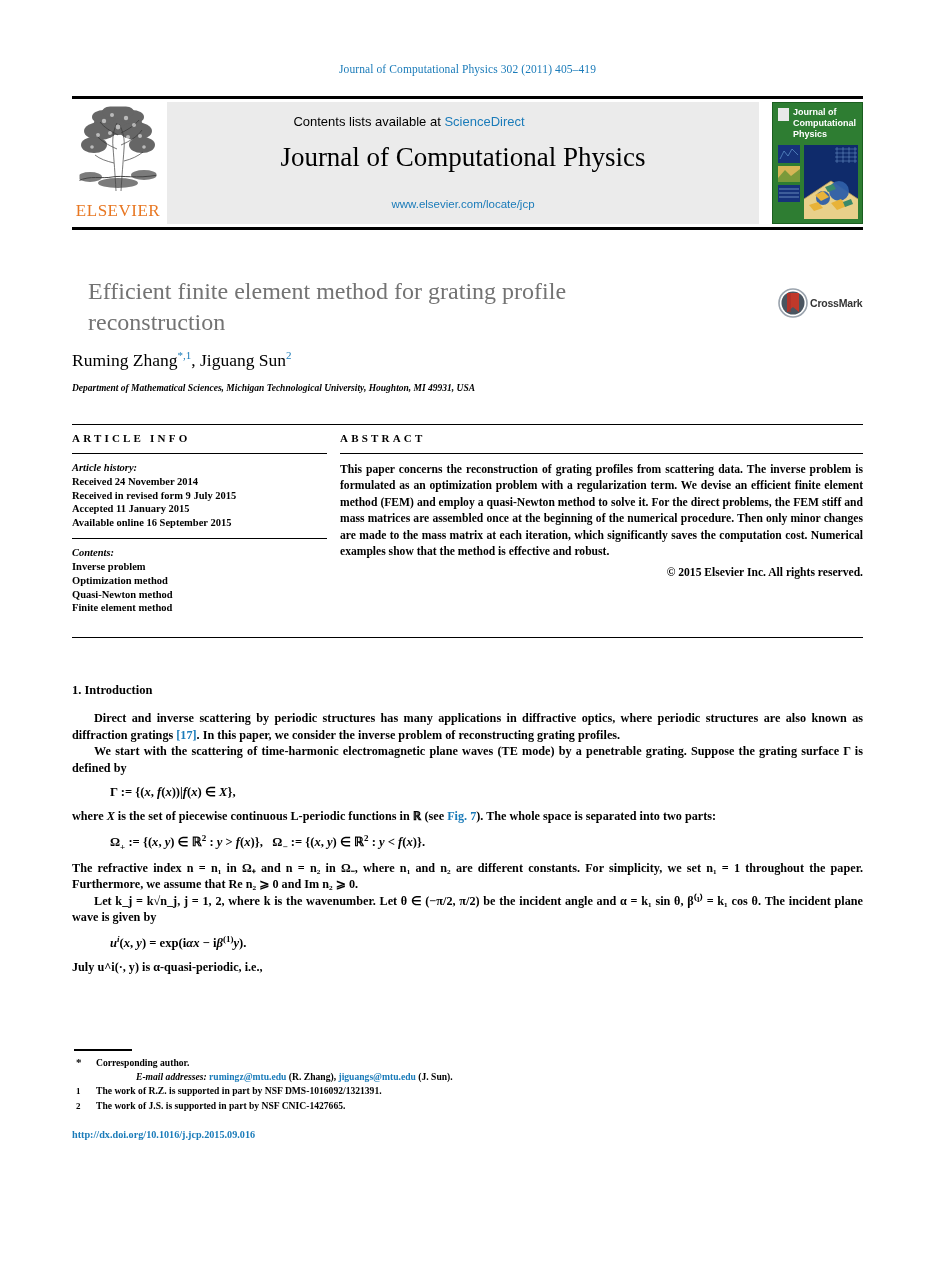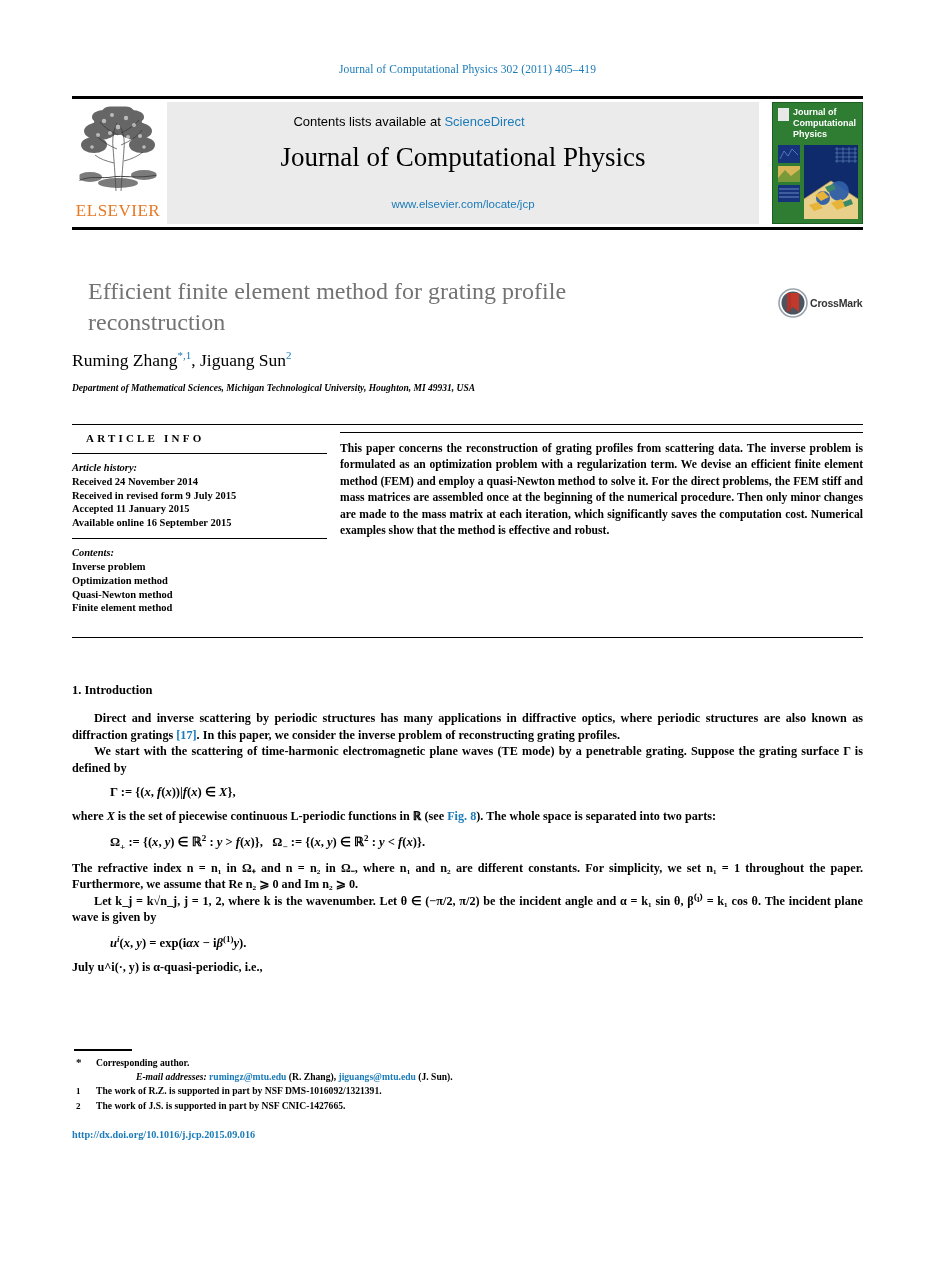--- a/index.html
+++ b/index.html
@@ -180,21 +180,21 @@
   .col-right {
     position: absolute;
     left: 340px; top: 432px;
     width: 523px;
   }
   .sec-head {
     font-size: 11px;
     font-family: "Liberation Serif", serif;
     font-weight: bold;
     letter-spacing: 3.2px;
-    margin: 0 0 9px 14px;
+    margin: 0 0 9px 0;
   }
   .hr-thin { height: 1px; background: #000; margin: 0 0 8px 0; }
   .hr-thin2 { height: 1px; background: #000; margin: 9px 0 8px 0; }
   .meta-title {
     font-size: 10.5px;
     font-style: italic;
     font-weight: bold;
     margin: 0 0 2px 0;
   }
   .meta-line {
@@ -440,38 +440,40 @@
     <div class="meta-line">Available online 16 September 2015</div>
     <div class="hr-thin2"></div>
     <div class="meta-title">Contents:</div>
     <div class="kw-line">Inverse problem</div>
     <div class="kw-line">Optimization method</div>
     <div class="kw-line">Quasi-Newton method</div>
     <div class="kw-line">Finite element method</div>
   </div>
 
   <div class="col-right">
+    <div class="sec-head">ABSTRACT</div>
     <div class="hr-thin"></div>
     <div class="abstract-body">This paper concerns the reconstruction of grating profiles from scattering data. The inverse problem is formulated as an optimization problem with a regularization term. We devise an efficient finite element method (FEM) and employ a quasi-Newton method to solve it. For the direct problems, the FEM stiff and mass matrices are assembled once at the beginning of the numerical procedure. Then only minor changes are made to the mass matrix at each iteration, which significantly saves the computation cost. Numerical examples show that the method is effective and robust.</div>
+    <div class="copyright">© 2015 Elsevier Inc. All rights reserved.</div>
   </div>
 
   <div class="rule-info-bottom"></div>
 
   <div class="body-col">
     <div class="h2">1. Introduction</div>
 
     <p class="para"><span>Direct and inverse scattering by periodic structures has many applications in diffractive optics, where periodic structures are also known as diffraction gratings </span><span class="lnk">[17]</span><span>. In this paper, we consider the inverse problem of reconstructing grating profiles.</span></p>
 
     <p class="para">We start with the scattering of time-harmonic electromagnetic plane waves (TE mode) by a penetrable grating. Suppose the grating surface Γ is defined by</p>
 
     <div class="eq">
       Γ := {(<i class="mi">x</i>, <i class="mi">f</i>(<i class="mi">x</i>))|<i class="mi">f</i>(<i class="mi">x</i>) ∈ <i class="mi">X</i>},
     </div>
 
-    <p class="para noind"><span>where </span><i class="mi">X</i><span> is the set of piecewise continuous L-periodic functions in </span>ℝ<span> (see </span><span class="lnk">Fig. 8</span><span>). The whole space is separated into two parts:</span></p>
+    <p class="para noind"><span>where </span><i class="mi">X</i><span> is the set of piecewise continuous L-periodic functions in </span>ℝ<span> (see </span><span class="lnk">Fig. 7</span><span>). The whole space is separated into two parts:</span></p>
 
     <div class="eq">
       Ω<sub>+</sub> := {(<i class="mi">x</i>, <i class="mi">y</i>) ∈ ℝ<sup>2</sup> : <i class="mi">y</i> &gt; <i class="mi">f</i>(<i class="mi">x</i>)},&nbsp;&nbsp; Ω<sub>−</sub> := {(<i class="mi">x</i>, <i class="mi">y</i>) ∈ ℝ<sup>2</sup> : <i class="mi">y</i> &lt; <i class="mi">f</i>(<i class="mi">x</i>)}.
     </div>
 
     <p class="para noind">The refractive index n = n₁ in Ω₊ and n = n₂ in Ω₋, where n₁ and n₂ are different constants. For simplicity, we set n₁ = 1 throughout the paper. Furthermore, we assume that Re n₂ ⩾ 0 and Im n₂ ⩾ 0.</p>
 
     <p class="para">Let k_j = k√n_j, j = 1, 2, where k is the wavenumber. Let θ ∈ (−π/2, π/2) be the incident angle and α = k₁ sin θ, β⁽¹⁾ = k₁ cos θ. The incident plane wave is given by</p>
 
     <div class="eq">

